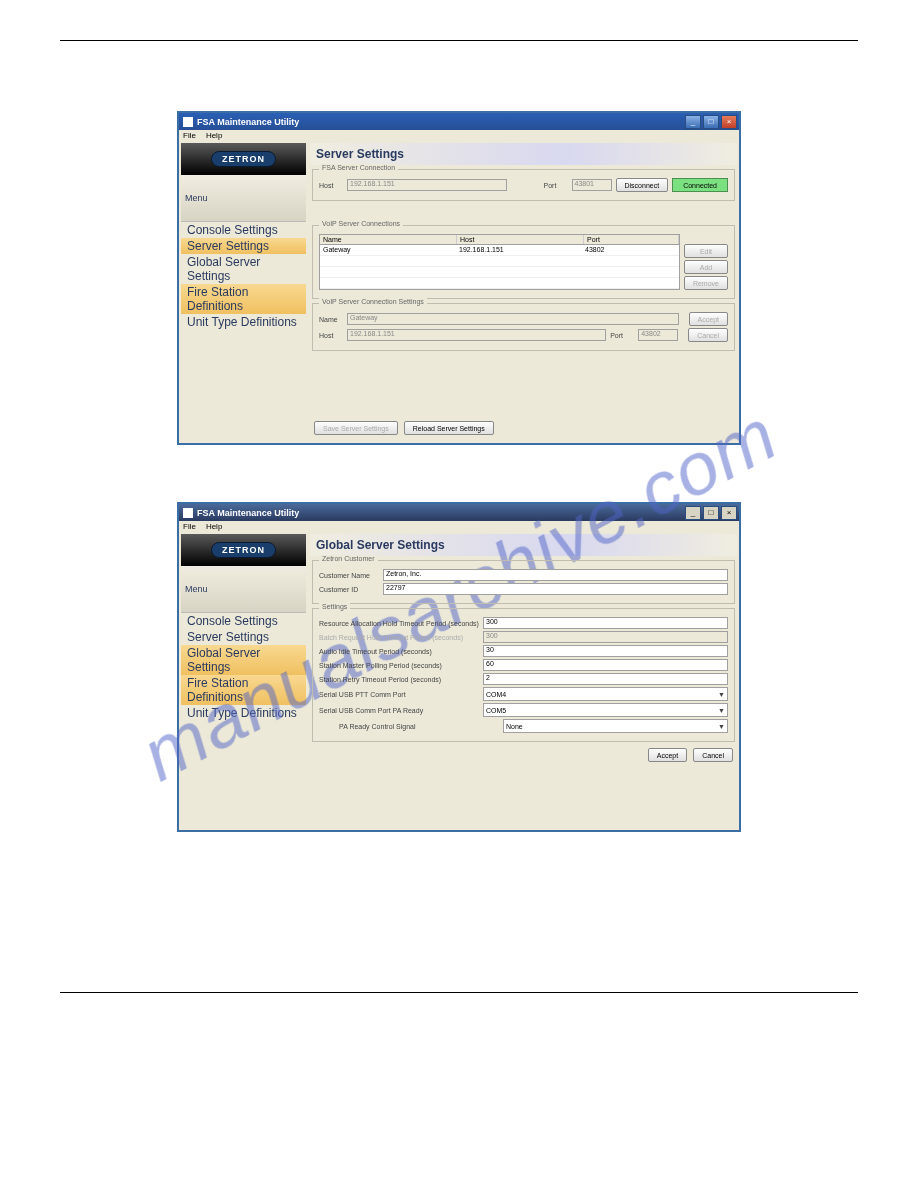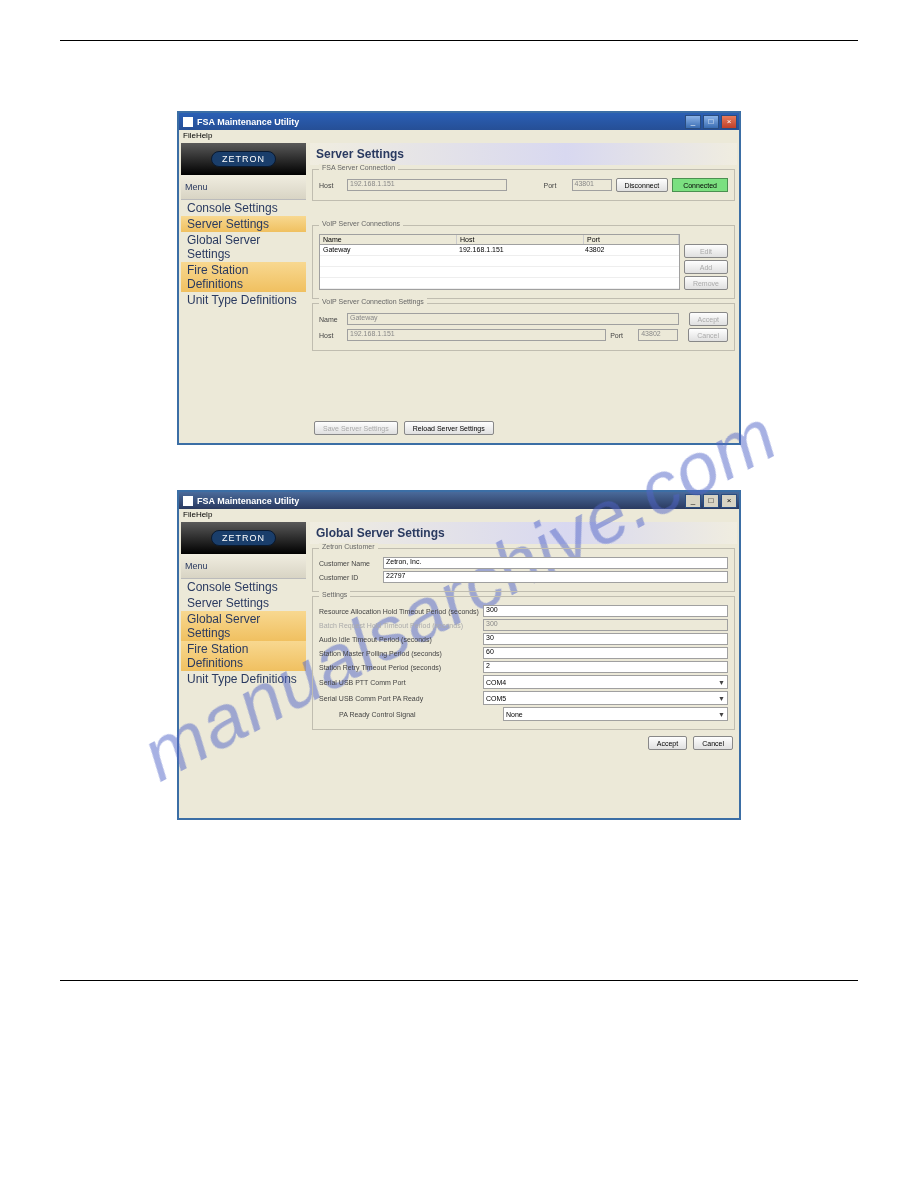--- a/index.html
+++ b/index.html
@@ -1,32 +1,32 @@
 <!DOCTYPE html>
 <html><head>
 <meta charset="utf-8">
 <style>
 body{margin:0;background:#fff;font-family:Tahoma,Arial,sans-serif;font-size:8px;color:#000}
 .page{width:918px;margin:0 auto;padding:30px 60px;box-sizing:border-box}
 .hr{border-top:1px solid #000;margin:10px 0 70px}
 .hr2{border-top:1px solid #000;margin:160px 0 30px}
-.win{border:2px solid #3b6ea5;background:#ece9d8;margin:0 auto 45px;width:560px}
+.win{border:2px solid #3b6ea5;background:#ece9d8;margin:0 auto 57px;width:560px}
 .titlebar{height:17px;background:linear-gradient(#2a5fb5,#264f96);color:#fff;display:flex;align-items:center;padding:0 2px 0 4px}
 .titlebar .app-icon{width:10px;height:10px;background:#fff;margin-right:4px}
 .titlebar .tx{flex:1;font-weight:bold;font-size:9px}
 .titlebar .wbtns{display:flex;gap:2px}
 .wbtn{width:14px;height:12px;background:linear-gradient(#8bb3e8,#3a6db3);border:1px solid #2a4d80;display:flex;align-items:center;justify-content:center;color:#fff;font-size:8px;line-height:1}
 .wbtn.close{background:linear-gradient(#e87b5a,#c0402a)}
-.menubar{background:#ece9d8;padding:1px 4px;font-size:8px;display:flex;}
+.menubar{background:#ece9d8;padding:1px 4px;font-size:8px;display:flex;gap:10px}
 .menubar span{color:#000}
 .body{display:flex;padding:2px}
 .sidebar{width:125px}
 .logo{height:32px;background:linear-gradient(#5a5a5a,#000);display:flex;align-items:center;justify-content:center}
-.logo .pill{background:#1a3e6b;color:#fff;padding:2px 10px;border-radius:10px;font-weight:normal;font-size:9px;letter-spacing:1px;border:1px solid #0a1a30}
-.mlabel{background:linear-gradient(#f0ede0,#d8d4c4);padding:7px 4px;font-size:9px;color:#2a3a60;border-bottom:1px solid #bbb}
+.logo .pill{background:#1a3e6b;color:#fff;padding:2px 10px;border-radius:10px;font-weight:bold;font-size:9px;letter-spacing:1px;border:1px solid #0a1a30}
+.mlabel{background:linear-gradient(#f0ede0,#d8d4c4);padding:18px 4px;font-size:9px;color:#2a3a60;border-bottom:1px solid #bbb}
 .mitem{padding:1px 6px;font-size:12px;color:#2a3a60;background:#ece9d8}
 .mitem.sel{background:linear-gradient(#f8d890,#f0c060)}
 .content{flex:1;padding:0 0 0 4px}
 .ctitle{font-size:12px;font-weight:bold;color:#2a3a60;padding:4px 6px;background:linear-gradient(to right,#f0ede0,#d8d8f0 60%,#f0ede0);margin-bottom:2px}
 .group{border:1px solid #c0bdb0;margin:4px 2px;padding:6px 6px 6px 6px;position:relative}
 .group .glabel{position:absolute;top:-6px;left:6px;background:#ece9d8;padding:0 3px;font-size:7px;color:#666}
 .row{display:flex;align-items:center;gap:4px;margin:2px 0}
 .lbl{font-size:7px;color:#444;min-width:24px}
 .lbl.w{min-width:160px}
 .inp{border:1px solid #a0a0a0;background:#fff;height:12px;padding:0 2px;font-size:7px;flex:1;box-sizing:border-box}

